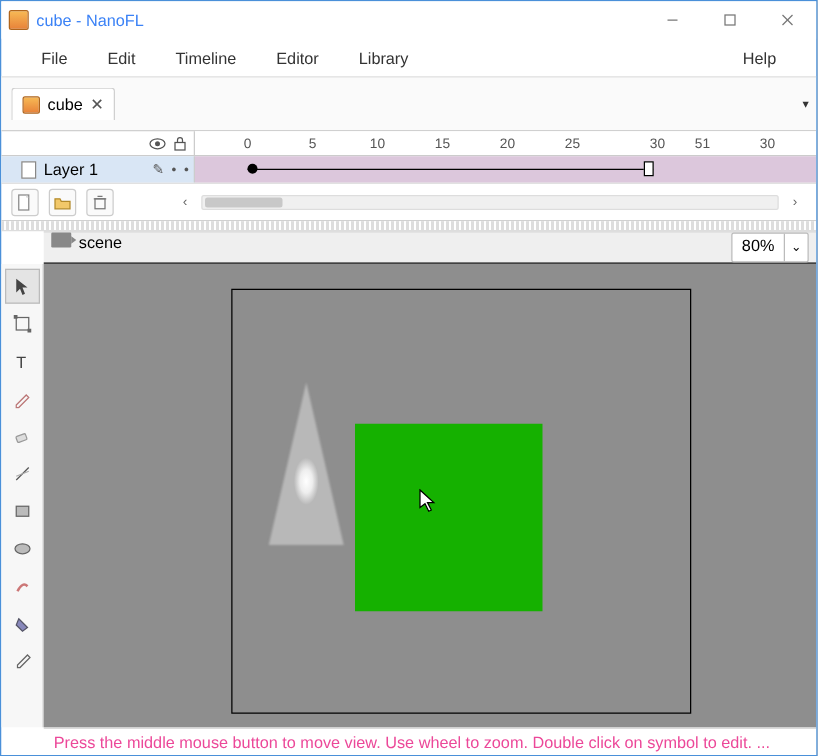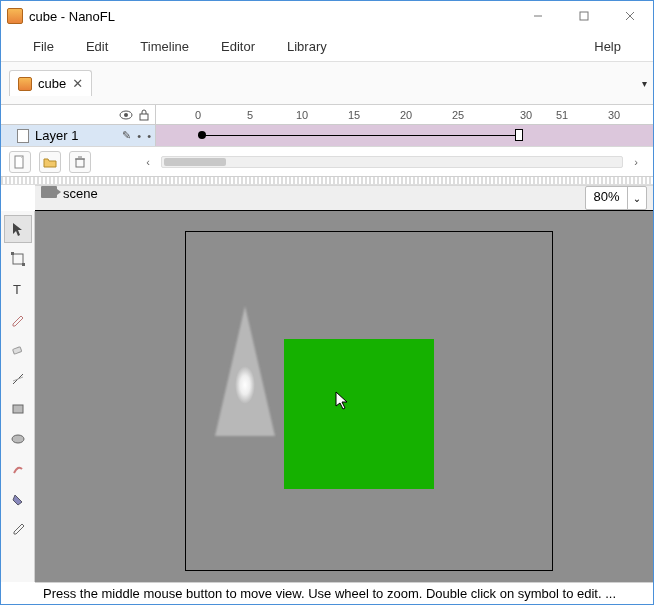--- a/index.html
+++ b/index.html
@@ -1,19 +1,19 @@
 <!DOCTYPE html>
 <html><head>
 <meta charset="utf-8">
 <style>
 * { box-sizing: border-box; margin: 0; padding: 0; font-family: "Segoe UI", Tahoma, sans-serif; font-size: 13px; }
 body { width: 654px; height: 605px; background: #fff; border: 1px solid #4a90d9; overflow: hidden; display: flex; flex-direction: column; }
 .titlebar { height: 30px; background: #fff; display: flex; align-items: center; padding-left: 6px; }
 .titlebar .app-icon { width: 16px; height: 16px; background: linear-gradient(#f7b955,#e8833a); border: 1px solid #b0651c; border-radius: 2px; margin-right: 6px; }
-.titlebar .title { flex: 1; color: #000000; }
+.titlebar .title { flex: 1; color: #3b82f6; }
 .win-ctrls { display: flex; }
 .win-ctrls .wc { width: 46px; height: 30px; display: flex; align-items: center; justify-content: center; color: #999; }
 .menubar { height: 30px; display: flex; align-items: center; padding: 0 16px; gap: 0; }
 .menubar .m { padding: 0 16px; color: #333; cursor: pointer; }
 .menubar .spacer { flex: 1; }
 .tabstrip { height: 44px; background: #fafafa; border-top: 1px solid #e0e0e0; border-bottom: 1px solid #d0d0d0; display: flex; align-items: center; padding-left: 8px; }
 .tab { display: flex; align-items: center; gap: 6px; padding: 0 8px; height: 26px; background: #fff; border: 1px solid #d0d0d0; border-bottom: none; border-radius: 3px 3px 0 0; }
 .tab .doc-icon { width: 14px; height: 14px; background: linear-gradient(#f7b955,#e8833a); border: 1px solid #b0651c; border-radius: 2px; }
 .tab .close-x { font-size: 13px; color: #555; cursor: pointer; }
 .tabstrip .drop { margin-left: auto; margin-right: 6px; color: #333; font-size: 10px; }
@@ -49,21 +49,21 @@
 .toolpanel { width: 34px; background: #f7f7f7; border-right: 1px solid #d0d0d0; display: flex; flex-direction: column; align-items: center; padding-top: 4px; gap: 2px; }
 .tool { width: 28px; height: 28px; display: flex; align-items: center; justify-content: center; border: 1px solid transparent; }
 .tool.active { background: #e4e4e4; border: 1px solid #bbb; }
 .canvas-wrap { flex: 1; background: #8e8e8e; position: relative; }
 .stage { position: absolute; left: 150px; top: 20px; width: 368px; height: 340px; border: 1px solid #000; }
 .cone { position: absolute; left: 180px; top: 95px; width: 60px; height: 135px; }
 .cone .body { width: 0; height: 0; border-left: 30px solid transparent; border-right: 30px solid transparent; border-bottom: 130px solid #b8b8b8; filter: blur(1px); position:absolute; }
 .cone .highlight { position:absolute; left:20px; top:60px; width:20px; height:38px; background: radial-gradient(ellipse at center, #fff 0%, #eee 35%, rgba(200,200,200,0) 70%); border-radius:50%; }
 .green-sq { position: absolute; left: 249px; top: 128px; width: 150px; height: 150px; background: #15b100; }
 .cursor { position: absolute; left: 300px; top: 180px; }
-.statusbar { height: 22px; background: #fff; border-top: 1px solid #d0d0d0; display: flex; align-items: center; padding: 0 8px; font-size: 12px; color: #000000; white-space: nowrap; overflow: hidden; margin-left:34px;}
+.statusbar { height: 22px; background: #fff; border-top: 1px solid #d0d0d0; display: flex; align-items: center; padding: 0 8px; font-size: 12px; color: #ec4899; white-space: nowrap; overflow: hidden; margin-left:34px;}
 svg { display: block; }
 </style>
 </head>
 <body>
 
 <div class="titlebar">
   <div class="app-icon"></div>
   <div class="title">cube - NanoFL</div>
   <div class="win-ctrls">
     <div class="wc">

